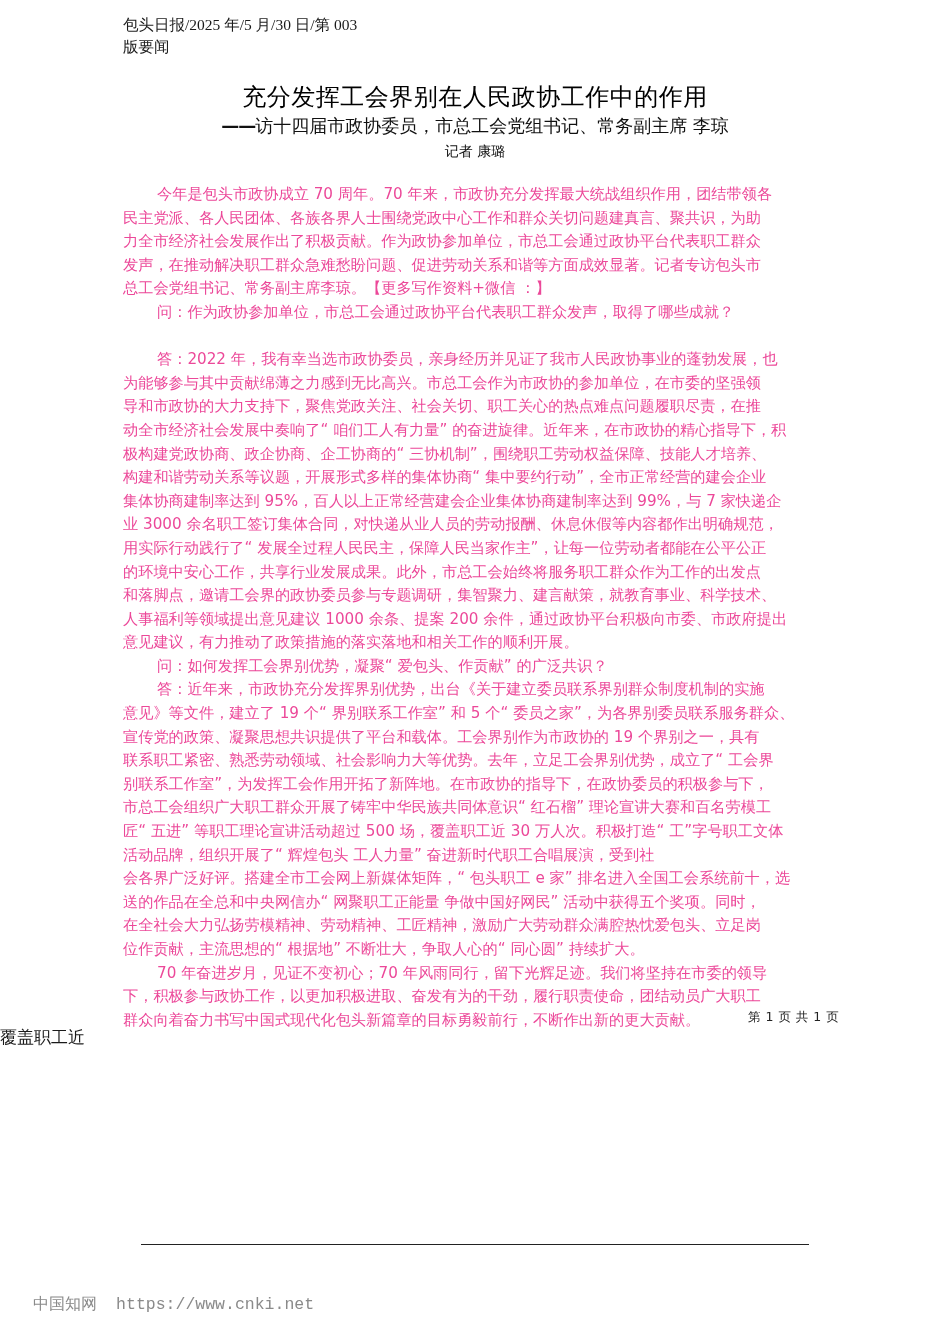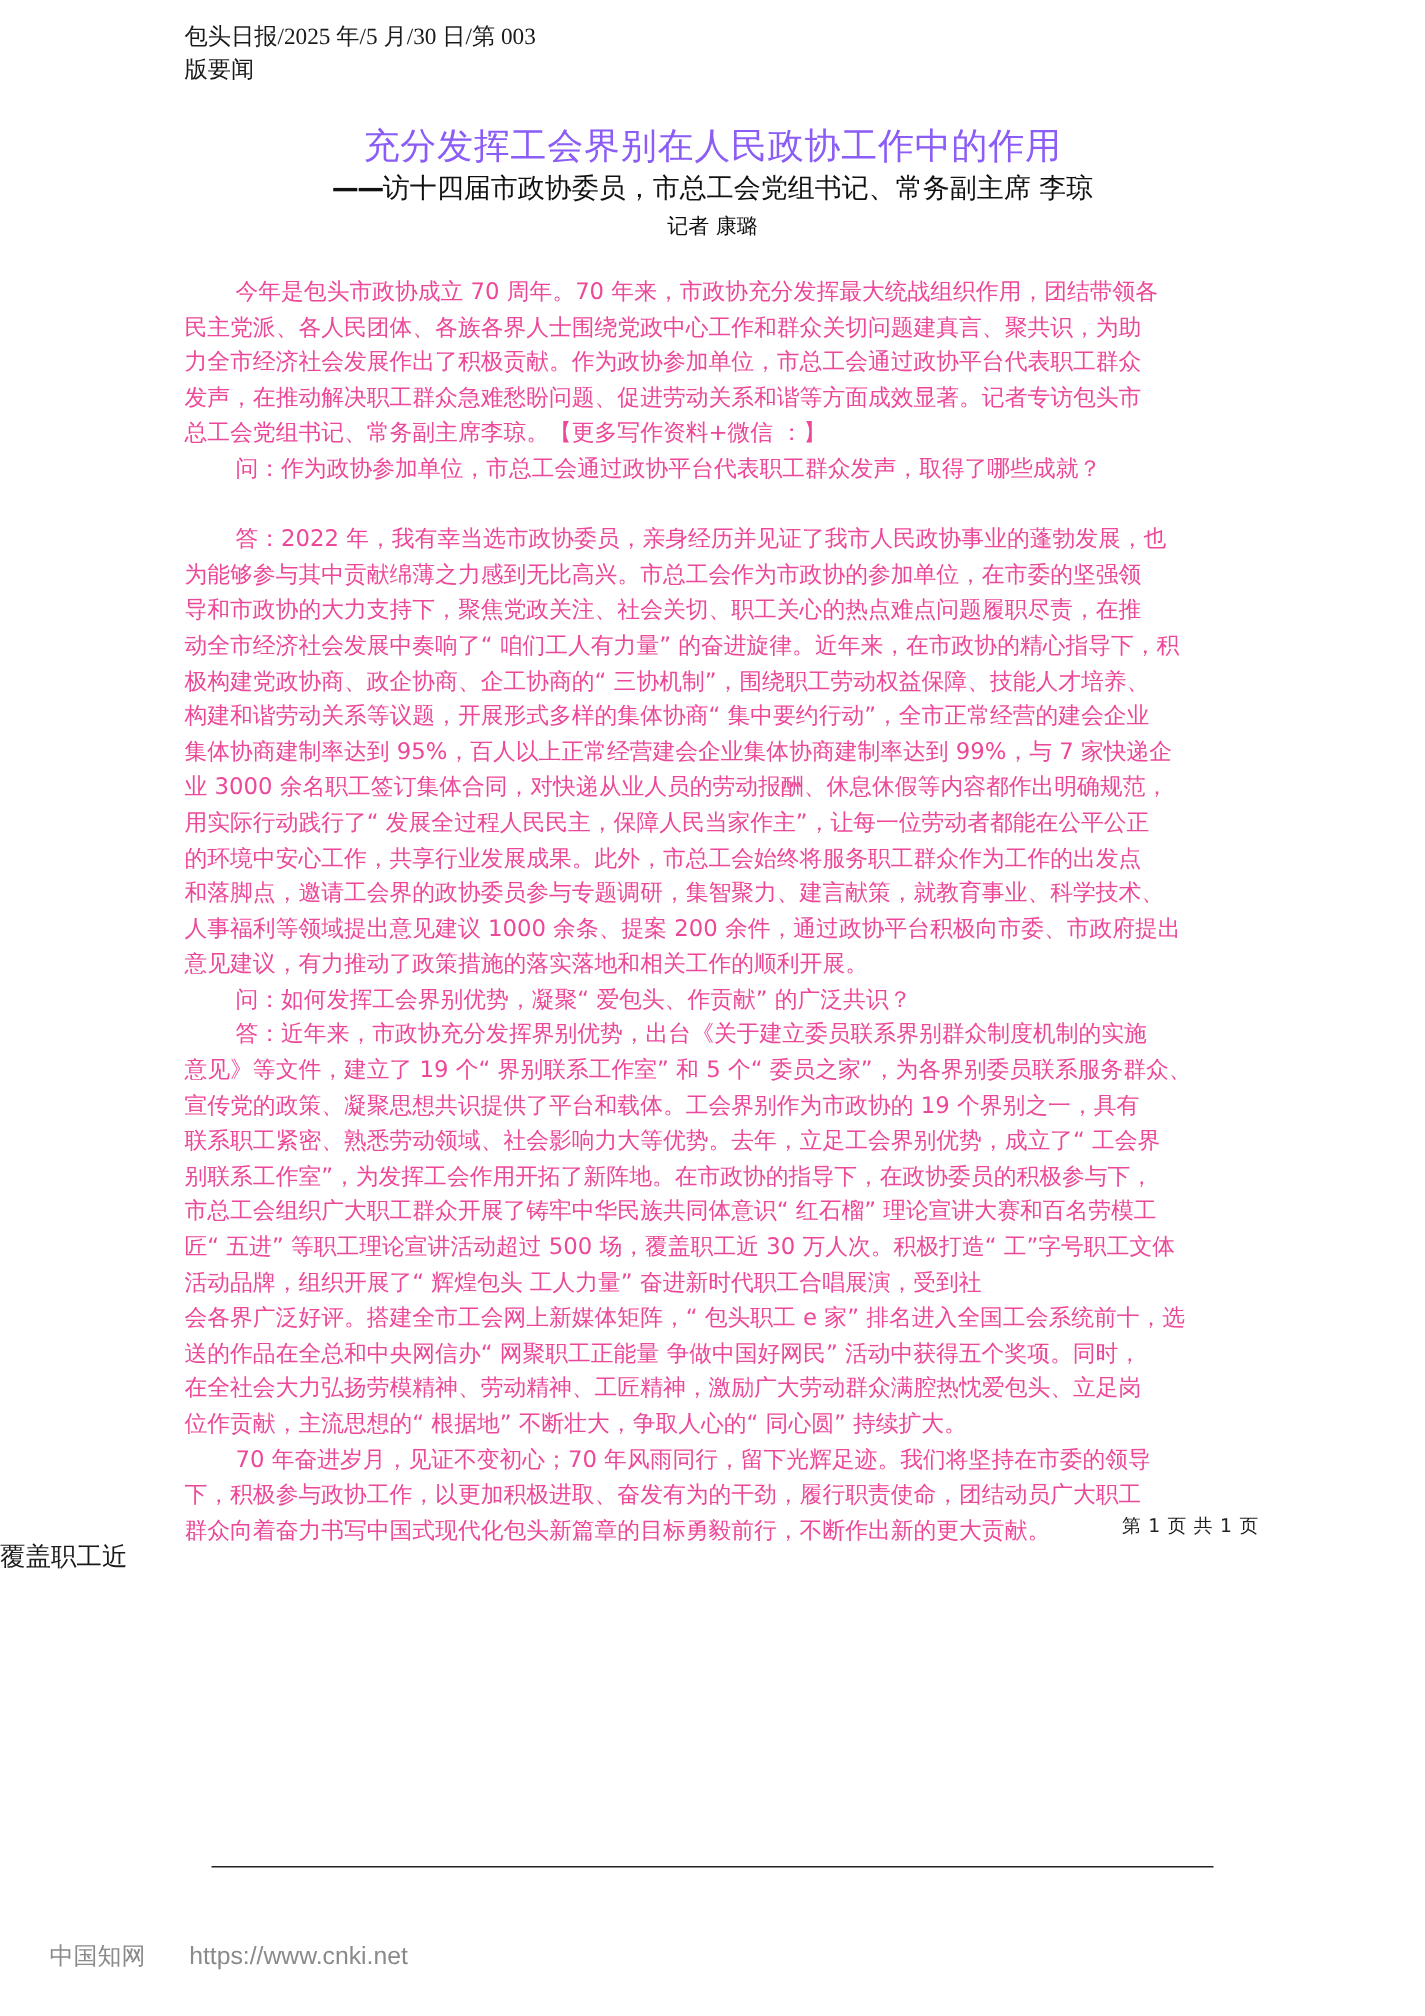--- a/index.html
+++ b/index.html
@@ -29,21 +29,21 @@
       position: absolute;
       left: 0;
       width: 950px;
       top: 82px;
       text-align: center;
     }
     .title-main {
       font-size: 24px;
       line-height: 31px;
       letter-spacing: 0.5px;
-      color: #8b5cf6;
+      color: #000000;
       padding-left: 0;
       margin-left: -0px;
     }
     .title-sub {
       font-size: 18px;
       line-height: 26px;
       color: #111;
       white-space: nowrap;
     }
     .title-sub .dash {
@@ -103,24 +103,24 @@
     }
     .cnki-footer {
       position: absolute;
       left: 33px;
       top: 1294px;
       font-size: 16px;
       color: #8a8a8a;
       white-space: nowrap;
     }
     .cnki-footer .cnki-name {
-      margin-right: 24px;
+      margin-right: 14px;
     }
     .cnki-footer .cnki-url {
-      font-family: Liberation Sans, sans-serif;
+      font-family: Liberation Mono, monospace;
       font-size: 16.5px;
       color: #8a8a8a;
     }
   </style>
 </head>
 <body>
 
 <div class="source-line">
   <div>包头日报/2025 年/5 月/30 日/第 003</div>
   <div>版要闻</div>

